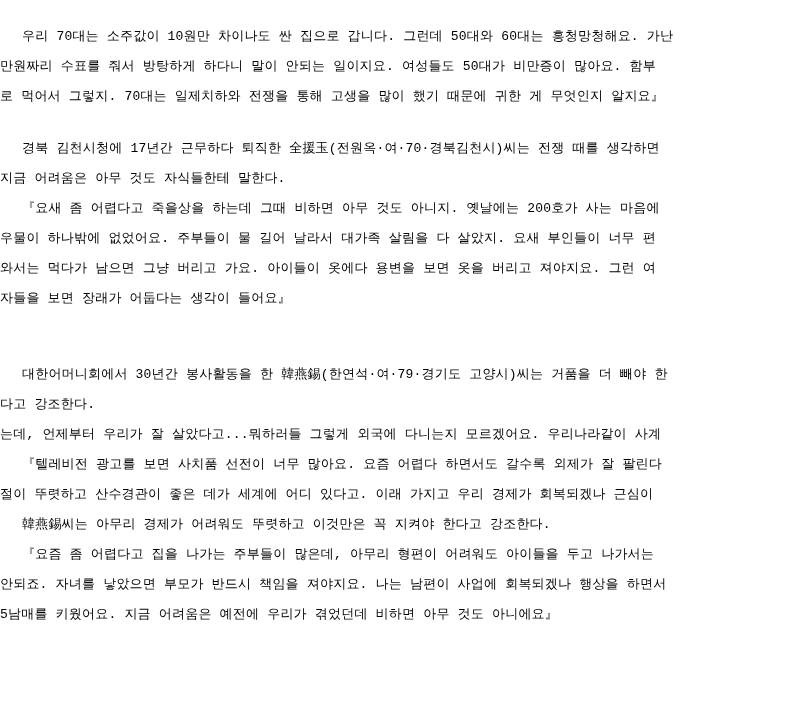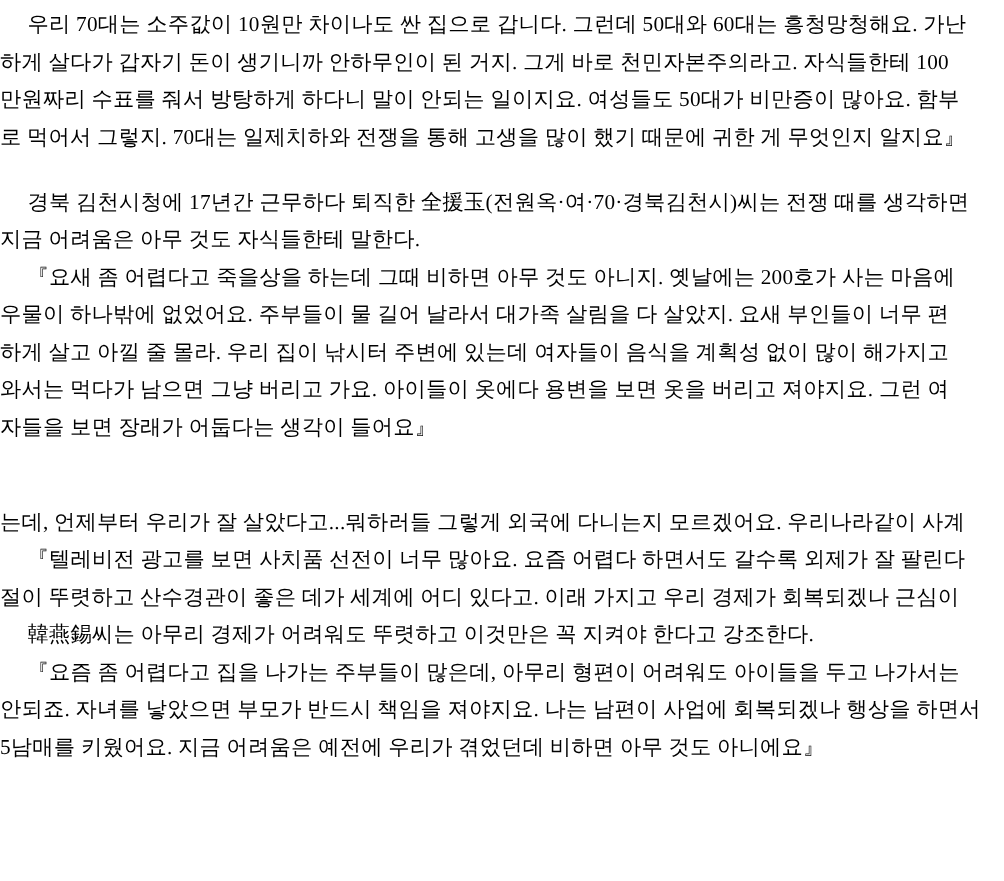--- a/index.html
+++ b/index.html
@@ -9,24 +9,25 @@
   }
   body {
     width: 803px;
     height: 705px;
     overflow: hidden;
     font-family: "Liberation Serif", "DejaVu Serif", serif;
     color: #000000;
     -webkit-font-smoothing: none;
   }
   .article {
-    padding: 5px 2px 0 0;
-    font-size: 17px;
+    padding: 22px 2px 0 0;
+    font-size: 13px;
     line-height: 30px;
     letter-spacing: 0.2px;
+    font-family: Liberation Mono, monospace;
   }
   .para {
     margin: 0;
   }
   .line {
     white-space: nowrap;
     overflow: hidden;
     height: 30px;
   }
   .line.first {
@@ -35,34 +36,36 @@
   
   .para.gap-small { margin-bottom: 22px; }
   .para.gap-large { margin-bottom: 46px; }
 </style>
 </head>
 <body style="background: rgb(255, 255, 255); color: rgb(0, 0, 0);">
 
 <main class="article">
     <div class="para gap-small">
       <div class="line first">우리 70대는 소주값이 10원만 차이나도 싼 집으로 갑니다. 그런데 50대와 60대는 흥청망청해요. 가난</div>
-      <div class="line">하게 살다가 갑자기 돈이 생기니까 안하무인이 된 거지. 그게 바로 천민자본주의라고. 자식들한테 100</div>
       <div class="line">만원짜리 수표를 줘서 방탕하게 하다니 말이 안되는 일이지요. 여성들도 50대가 비만증이 많아요. 함부</div>
       <div class="line">로 먹어서 그렇지. 70대는 일제치하와 전쟁을 통해 고생을 많이 했기 때문에 귀한 게 무엇인지 알지요』</div>
     </div>
     <div class="para">
       <div class="line first">경북 김천시청에 17년간 근무하다 퇴직한 全援玉(전원옥·여·70·경북김천시)씨는 전쟁 때를 생각하면</div>
       <div class="line">지금 어려움은 아무 것도 자식들한테 말한다.</div>
     </div>
     <div class="para gap-large">
       <div class="line first">『요새 좀 어렵다고 죽을상을 하는데 그때 비하면 아무 것도 아니지. 옛날에는 200호가 사는 마음에</div>
       <div class="line">우물이 하나밖에 없었어요. 주부들이 물 길어 날라서 대가족 살림을 다 살았지. 요새 부인들이 너무 편</div>
-      <div class="line">하게 살고 아낄 줄 몰라. 우리 집이 낚시터 주변에 있는데 여자들이 음식을 계획성 없이 많이 해가지고</div>
       <div class="line">와서는 먹다가 남으면 그냥 버리고 가요. 아이들이 옷에다 용변을 보면 옷을 버리고 져야지요. 그런 여</div>
       <div class="line">자들을 보면 장래가 어둡다는 생각이 들어요』</div>
+    </div>
+    <div class="para">
+      <div class="line first">대한어머니회에서 30년간 봉사활동을 한 韓燕錫(한연석·여·79·경기도 고양시)씨는 거품을 더 빼야 한</div>
+      <div class="line">다고 강조한다.</div>
     </div>
     <div class="para">
       <div class="line">는데, 언제부터 우리가 잘 살았다고...뭐하러들 그렇게 외국에 다니는지 모르겠어요. 우리나라같이 사계</div>
       <div class="line first">『텔레비전 광고를 보면 사치품 선전이 너무 많아요. 요즘 어렵다 하면서도 갈수록 외제가 잘 팔린다</div>
       <div class="line">절이 뚜렷하고 산수경관이 좋은 데가 세계에 어디 있다고. 이래 가지고 우리 경제가 회복되겠나 근심이</div>
     </div>
     <div class="para">
       <div class="line first">韓燕錫씨는 아무리 경제가 어려워도 뚜렷하고 이것만은 꼭 지켜야 한다고 강조한다.</div>
     </div>
     <div class="para">

